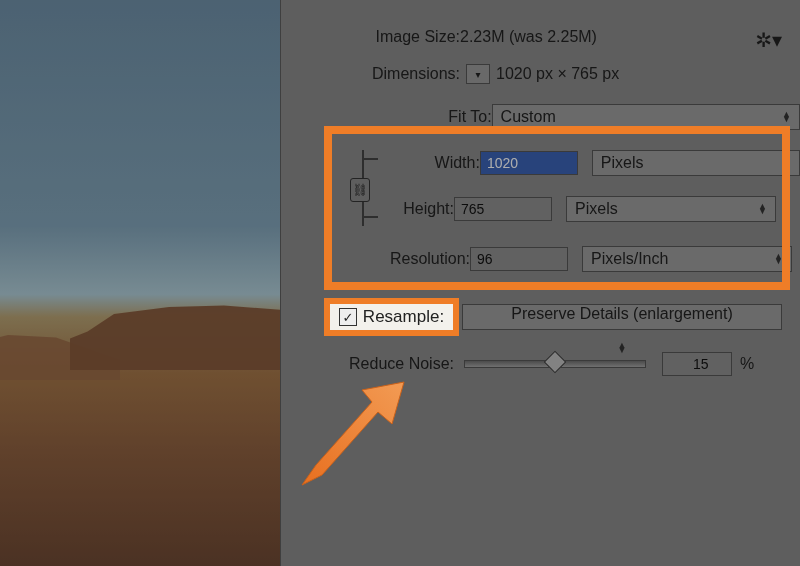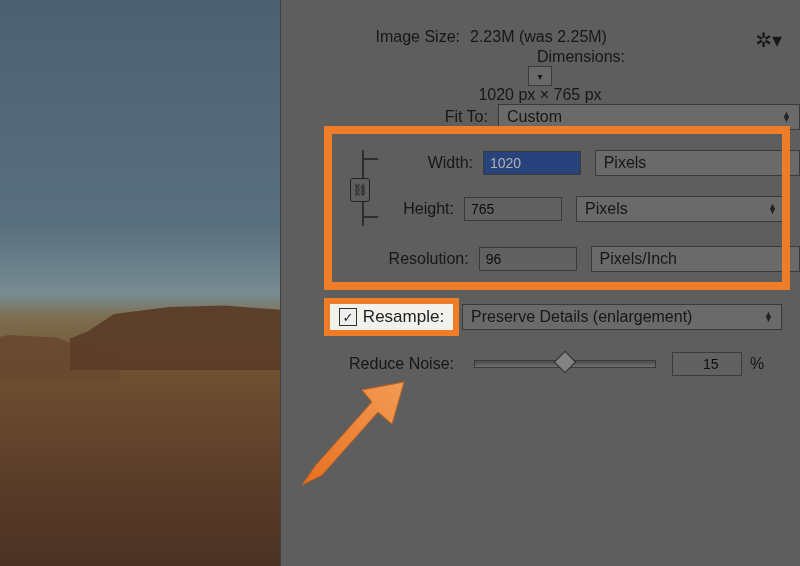--- a/index.html
+++ b/index.html
@@ -5,21 +5,21 @@
   html,body{margin:0;padding:0;width:800px;height:566px;overflow:hidden;font-family:"Lucida Grande","Segoe UI",Arial,sans-serif;font-size:16px;color:#222;}
   .canvas{position:relative;width:800px;height:566px;background:#8a8a8a;}
   .dim-overlay{position:absolute;inset:0;background:rgba(50,50,50,0.4);pointer-events:none;z-index:50;mix-blend-mode:multiply;}
   
   .preview{position:absolute;left:0;top:0;width:280px;height:566px;background:linear-gradient(to bottom,#6f90a8 0%,#82a4b9 40%,#b0cdd8 52%,#b8a273 56%,#a47548 66%,#8d5f3f 80%,#6e4833 100%);border-right:1px solid #5c5c5c;overflow:hidden;}
   .mesa{position:absolute;left:70px;top:300px;width:220px;height:70px;background:#86593b;clip-path:polygon(0% 100%,0% 55%,8% 45%,20% 20%,45% 10%,70% 8%,100% 15%,100% 100%);opacity:.95;}
   .mesa2{position:absolute;left:-40px;top:330px;width:160px;height:50px;background:#9a6a47;clip-path:polygon(0% 100%,5% 30%,30% 10%,60% 15%,100% 60%,100% 100%);opacity:.9;}
   
   .panel{position:absolute;left:280px;top:0;right:0;bottom:0;}
   .row{position:absolute;left:0;right:0;display:flex;align-items:center;}
-  .lbl{color:#222;text-align:right;margin-right:10px;white-space:nowrap;}
+  .lbl{color:#222;text-align:right;white-space:nowrap;}
   .gear{position:absolute;right:18px;top:28px;font-size:20px;color:#222;}
   .caretbox{display:inline-flex;width:22px;height:18px;border:1px solid #555;background:#9a9a9a;align-items:center;justify-content:center;font-size:10px;margin:0 6px;}
   
   input.text{height:24px;border:1px solid #555;background:#8f8f8f;color:#111;font-size:14px;padding:0 6px;box-sizing:border-box;}
   input.text.hi{background:#3b63b5;color:#fff;}
   .select{height:26px;border:1px solid #555;background:#9c9c9c;display:flex;align-items:center;justify-content:space-between;padding:0 8px;box-sizing:border-box;font-size:16px;gap:20px;}
   .select .arr{display:flex;flex-direction:column;line-height:5px;font-size:9px;color:#333;}
   
   .hl-big{position:absolute;left:324px;top:126px;width:466px;height:164px;border:8px solid #ef7d27;box-sizing:border-box;z-index:60;pointer-events:none;}
   .hl-small{position:absolute;left:324px;top:298px;width:135px;height:38px;background:#f3f1ec;border:6px solid #ef7d27;box-sizing:border-box;z-index:60;display:flex;align-items:center;justify-content:center;gap:6px;font-size:17px;color:#222;}
@@ -47,21 +47,21 @@
   </div>
 
   <div class="panel">
     <span class="gear">✲▾</span>
 
     <div class="row" style="top:28px;">
       <div class="lbl" style="width:180px;">Image Size:</div>
       <div>2.23M (was 2.25M)</div>
     </div>
 
-    <div class="row" style="top:48px;flex-direction:column;">
+    <div class="row" style="top:64px;">
       <div class="lbl" style="width:180px;">Dimensions:</div>
       <span class="caretbox">▾</span>
       <div>1020 px  ×  765 px</div>
     </div>
 
     <div class="row" style="top:104px;padding-left:44px;">
       <div class="lbl" style="width:172px;">Fit To:</div>
       <div class="select" style="width:316px;">
         <span>Custom</span>
         <span class="arr">▲<br>▼</span>
@@ -102,21 +102,21 @@
     <input class="text" style="width: 98px;" value="96">
     <div style="width:14px;"></div>
     <div class="select" style="width:210px;">
       <span>Pixels/Inch</span>
       <span class="arr">▲<br>▼</span>
     </div>
   </div>
 
   <div class="row" style="top:304px;left:0;">
     <div style="width:462px;"></div>
-    <div class="select" style="width:320px;">
+    <div class="select" style="width:320px;flex-direction:column;">
       <span>Preserve Details (enlargement)</span>
       <span class="arr">▲<br>▼</span>
     </div>
   </div>
 
   <div class="row" style="top:352px;left:0;">
     <div class="lbl" style="width:454px;">Reduce Noise:</div>
     <div style="width:10px;"></div>
     <div class="slider">
       <div class="thumb" style="left:82px;"></div>

